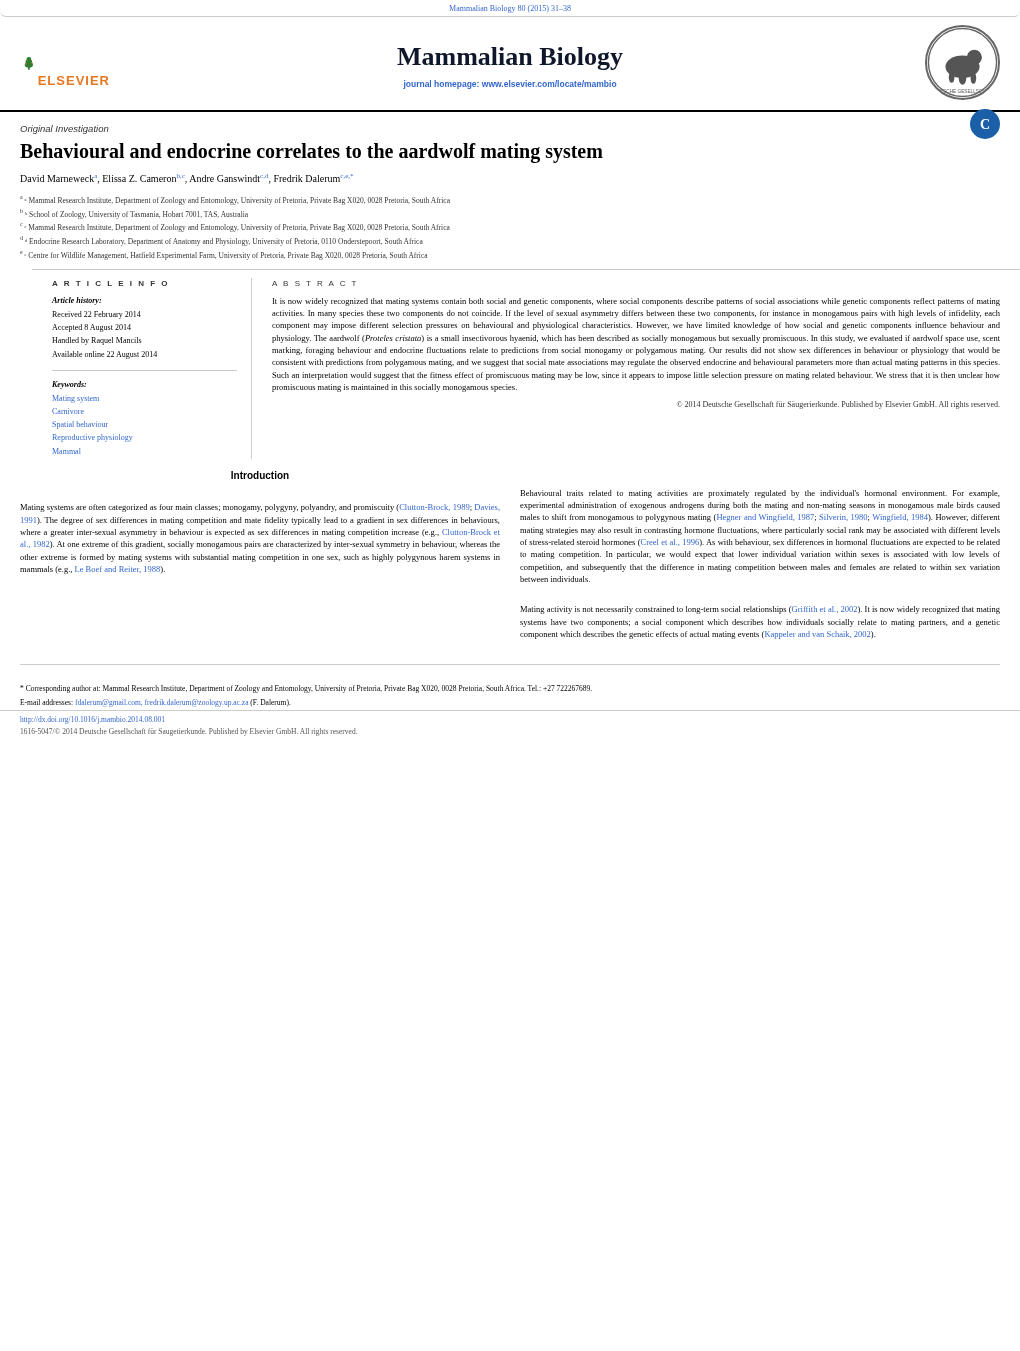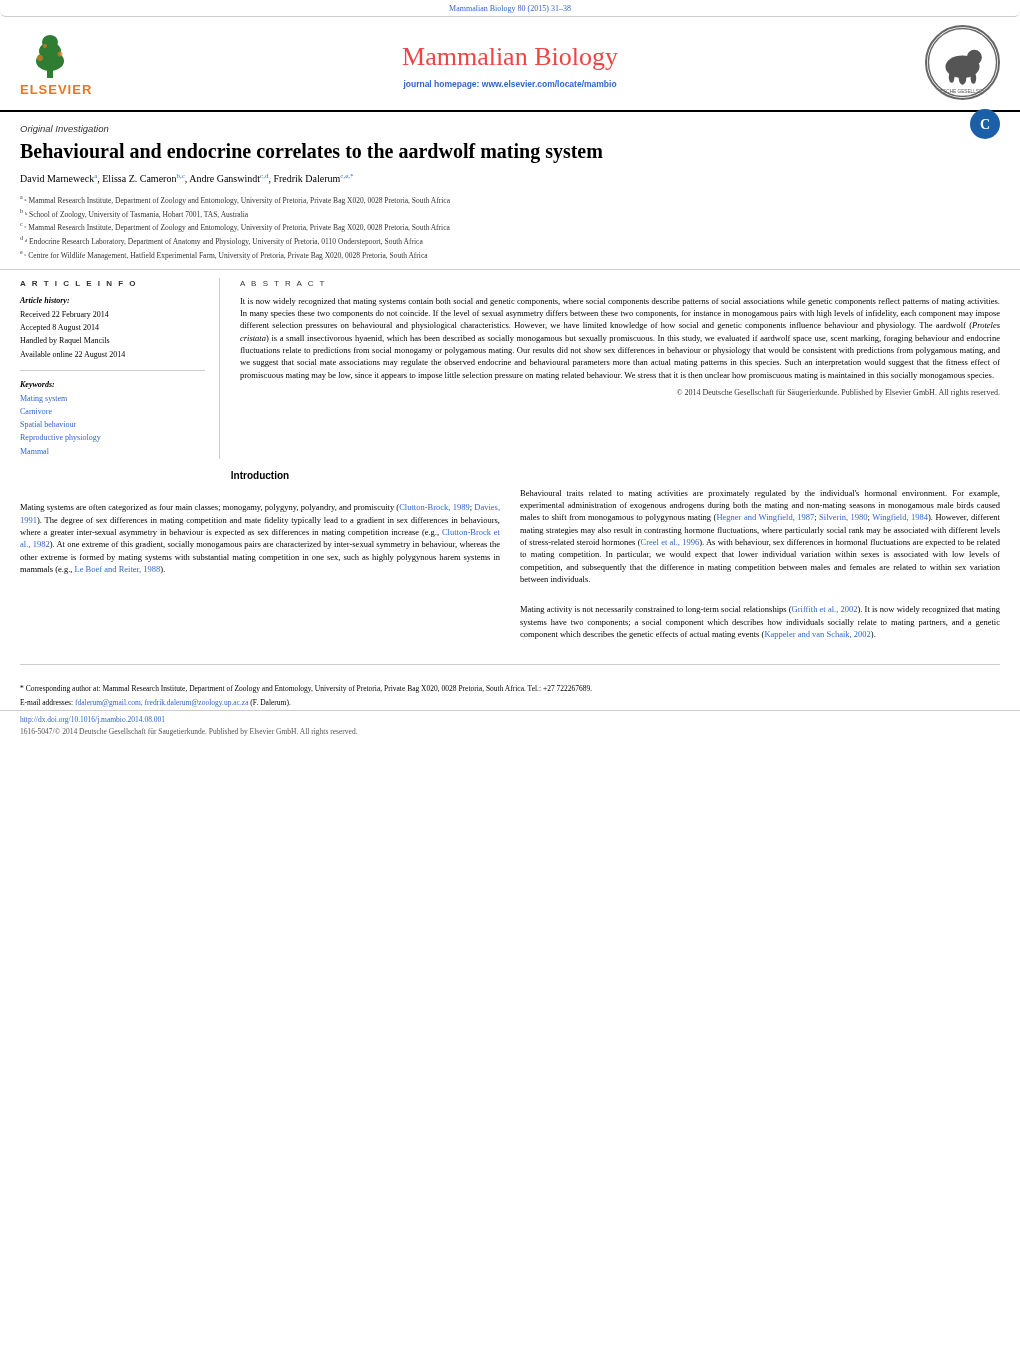--- a/index.html
+++ b/index.html
@@ -24,22 +24,21 @@
 
     .header-content {
       display: flex;
       align-items: center;
       justify-content: space-between;
       padding: 8px 20px;
     }
     .elsevier-logo {
       width: 90px;
       display: flex;
-      flex-direction: column;
-      align-items: flex-start;
+      align-items: flex-end;
     }
     .elsevier-tree {
       width: 60px;
       height: 55px;
     }
     .elsevier-text {
       font-family: Arial, sans-serif;
       font-size: 13px;
       font-weight: bold;
       color: #e87722;
@@ -53,22 +52,22 @@
     .contents-list {
       font-family: Arial, sans-serif;
       font-size: 9px;
       color: #555;
       margin-bottom: 4px;
     }
     .contents-list span { color: #3366cc; }
     .journal-title-main {
       font-family: 'Times New Roman', serif;
       font-size: 26px;
-      font-weight: normal;
-      color: #ef4444;
+      font-weight: bold;
+      color: #0f172a;
       margin: 4px 0;
     }
     .journal-homepage {
       font-family: Arial, sans-serif;
       font-size: 8.5px;
       color: #555;
       font-weight: bold;
     }
     .journal-homepage span { color: #3366cc; }
 
@@ -144,20 +143,21 @@
     .affiliations div { margin-bottom: 1px; }
     .affiliations sup { font-size: 6px; }
 
     
     .two-col-section {
       display: flex;
       gap: 20px;
       padding: 8px 20px 0 20px;
       border-top: 1px solid #ccc;
       margin-top: 6px;
+      margin-left: 32px;
     }
     .left-col {
       width: 200px;
       min-width: 200px;
       border-right: 1px solid #ccc;
       padding-right: 14px;
     }
     .right-col {
       flex: 1;
     }

